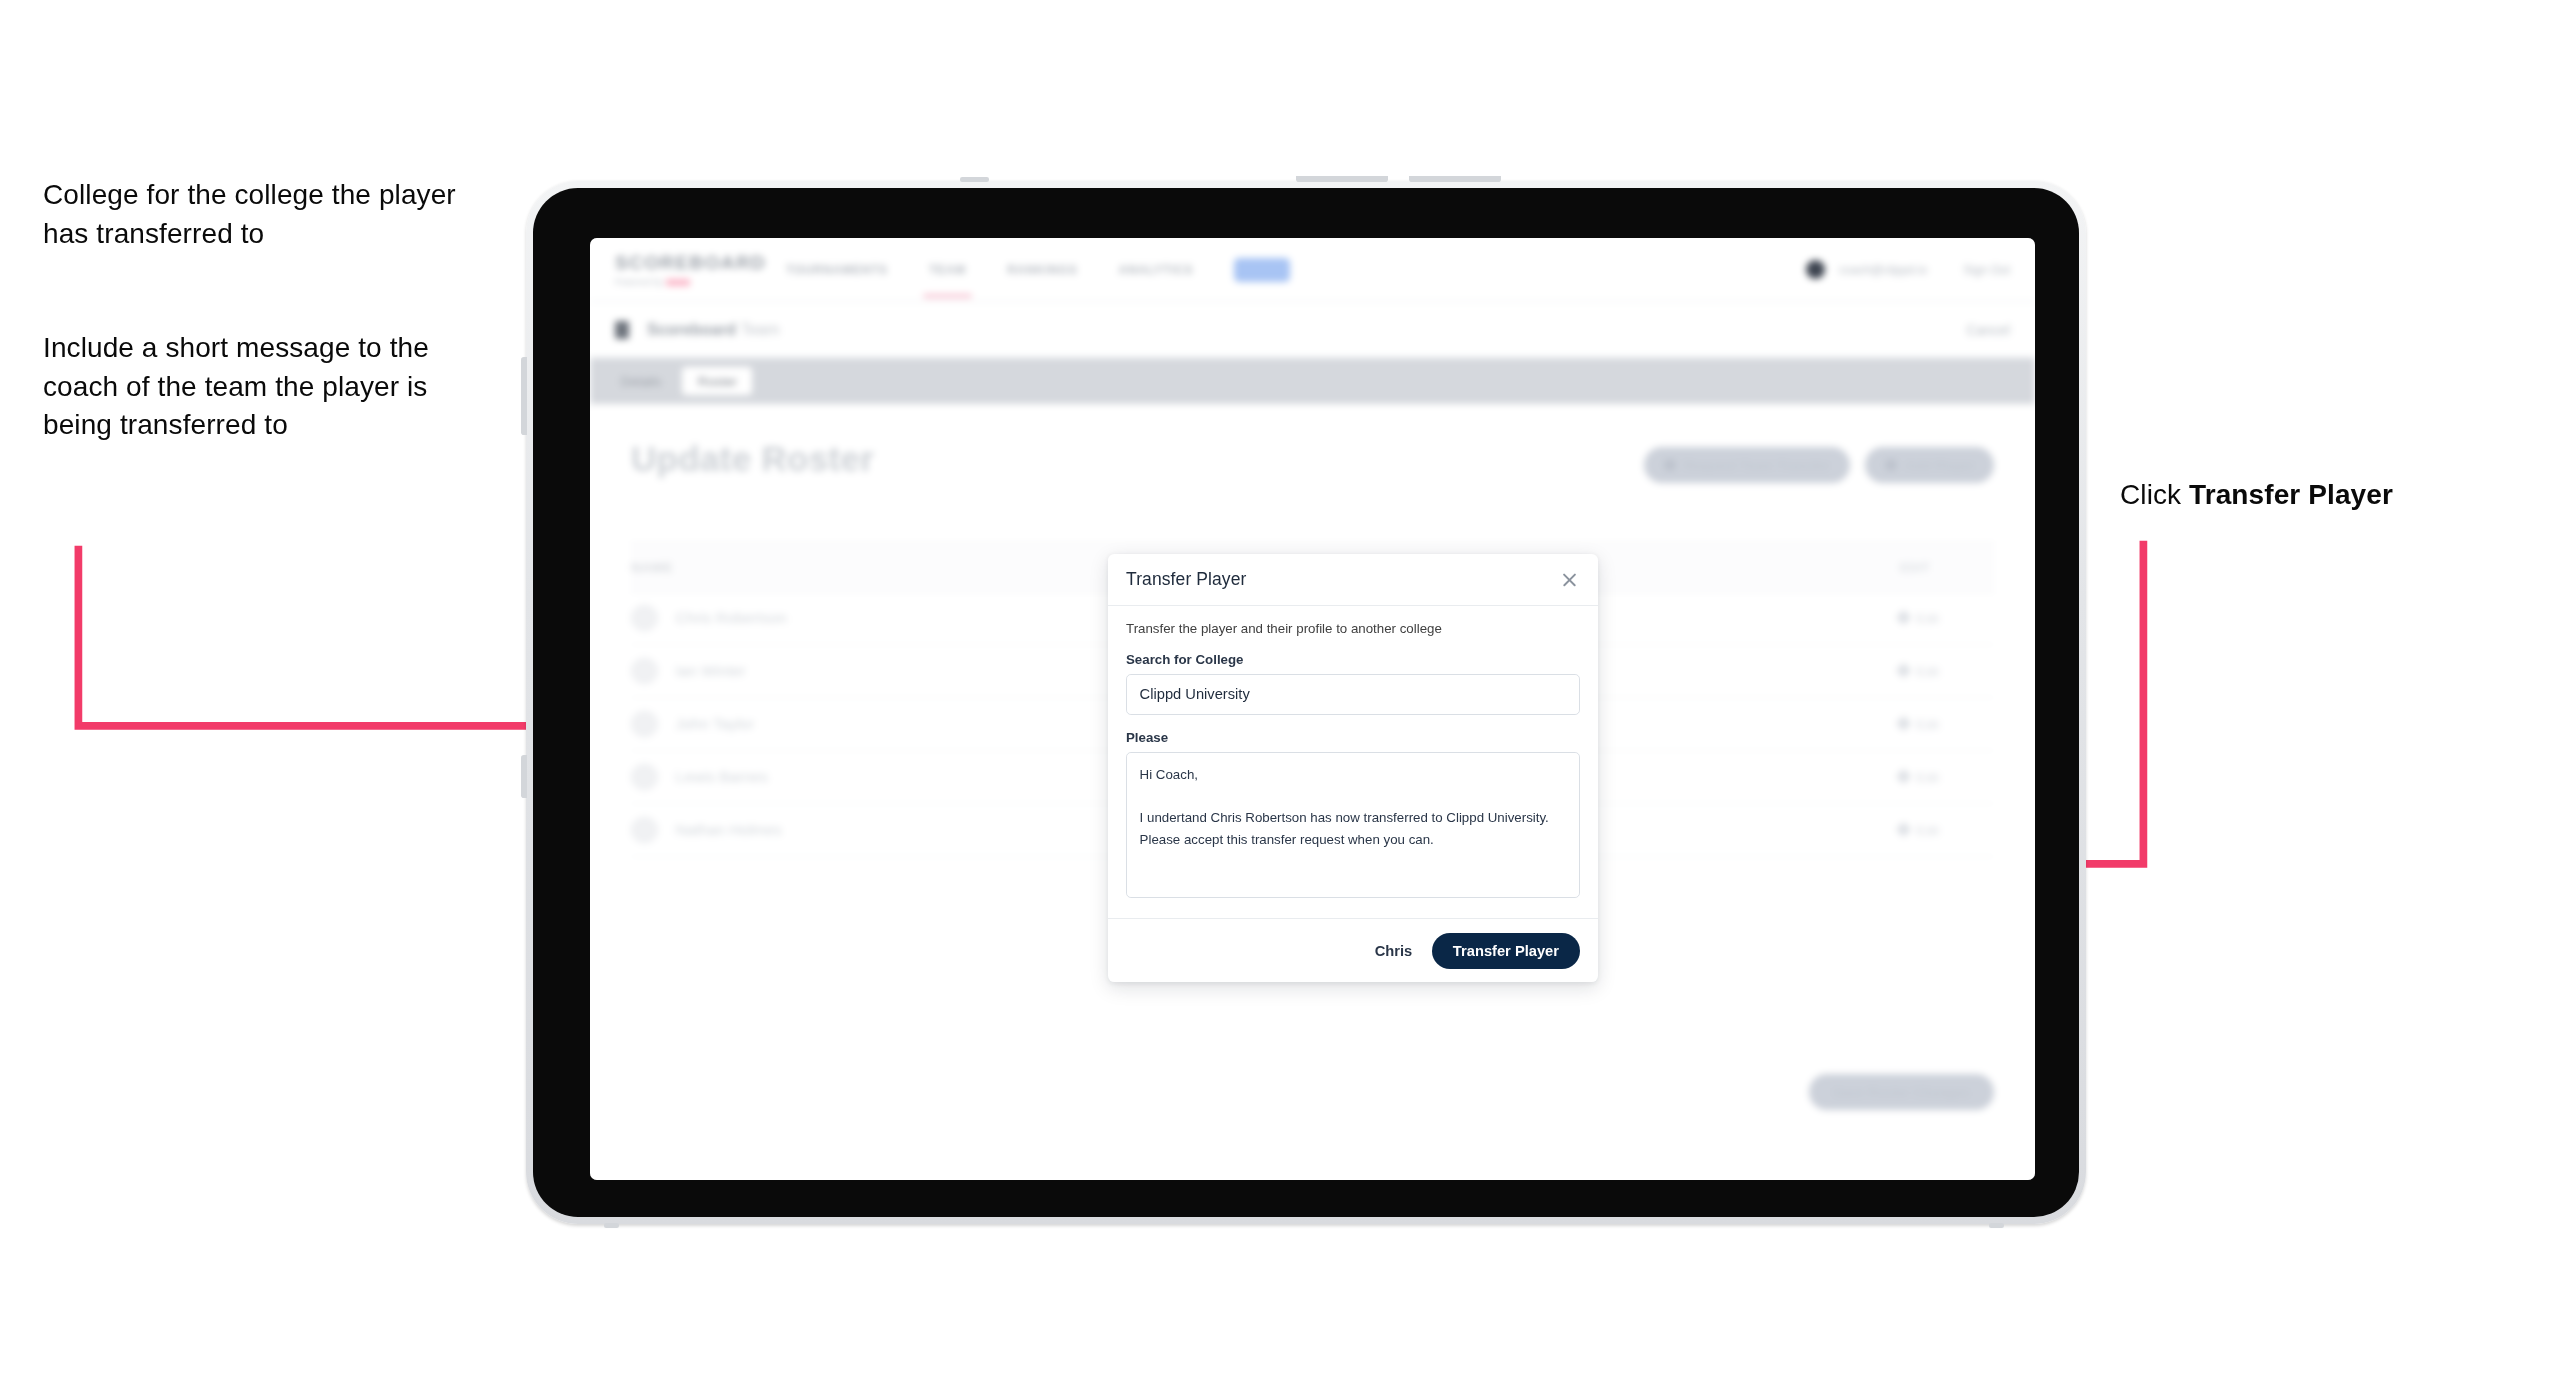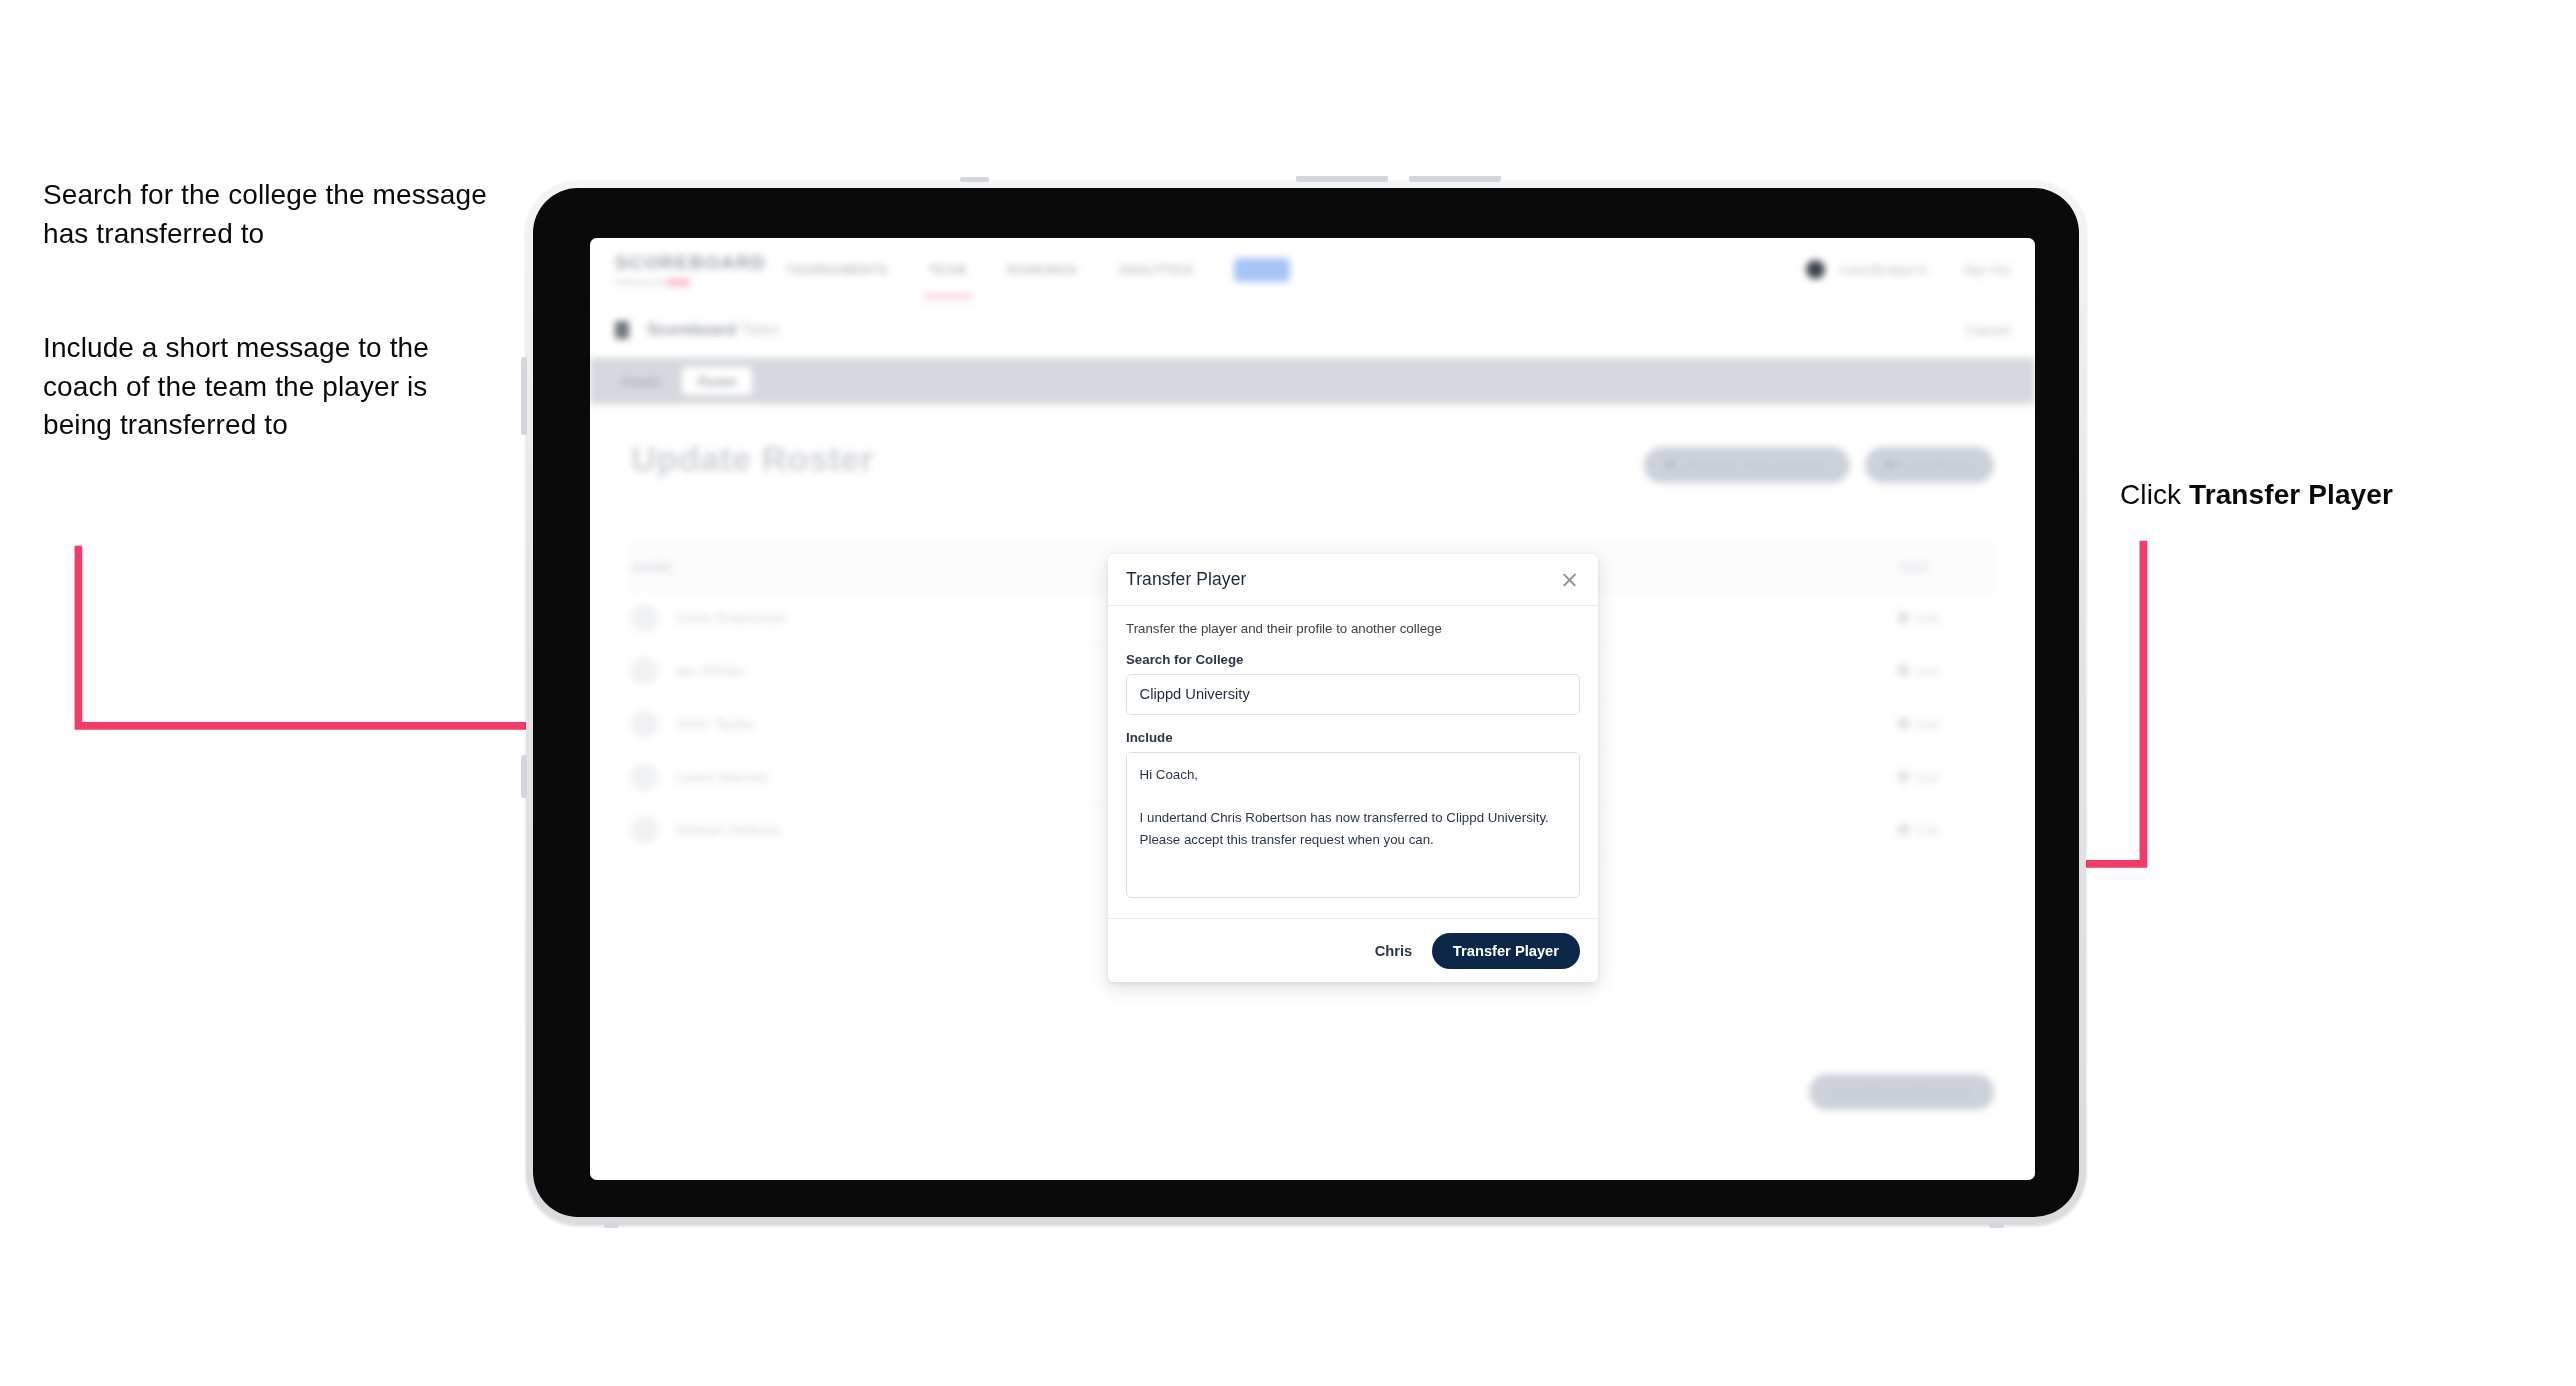--- a/index.html
+++ b/index.html
@@ -206,21 +206,21 @@
     background: #0a2747; color: #ffffff; border: none; border-radius: 18px;
     height: 36px; padding: 0 21px; font-size: 14.7px; font-weight: 700;
     cursor: pointer; font-family: "Liberation Sans", sans-serif;
   }
 </style>
 </head>
 <body>
 
 <div id="stage">
 
-  <div class="anno" id="anno-left-1">Search for the college the message has transferred to</div>
+  <div class="anno" id="anno-left-1">College for the college the player has transferred to</div>
   <div class="anno" id="anno-right">
     <span>Click </span><b>Transfer Player</b>
   </div>
   <div class="anno" id="anno-left-2">Include a short message to the coach of the team the player is being transferred to</div>
 
   <svg class="arrowsvg" viewBox="0 0 3680 1980" xmlns="http://www.w3.org/2000/svg">
 
     <path d="M 112 785 L 112 1037 L 1430 1037" fill="none" stroke="#f23b69" stroke-width="11" stroke-linecap="square"></path>
     <path d="M 1382 1005 L 1448 1037 L 1382 1069" fill="none" stroke="#f23b69" stroke-width="11" stroke-linecap="butt" stroke-linejoin="miter"></path>
 
@@ -354,21 +354,21 @@
 
           <div id="modal-body">
             <div id="modal-desc">Transfer the player and their profile to another college</div>
 
             <div>
               <div class="fieldlabel">Search for College</div>
               <input id="college-input" type="text" value="Clippd University" style="">
             </div>
 
             <div id="field-message">
-              <div class="fieldlabel">Include</div>
+              <div class="fieldlabel">Please</div>
               <textarea id="message-input" style="">Hi Coach,
 
 I undertand Chris Robertson has now transferred to Clippd University. Please accept this transfer request when you can.</textarea>
             </div>
           </div>
 
           <div id="modal-foot">
             <button id="cancel-btn">Chris</button>
             <button id="transfer-btn">Transfer Player</button>
           </div>

